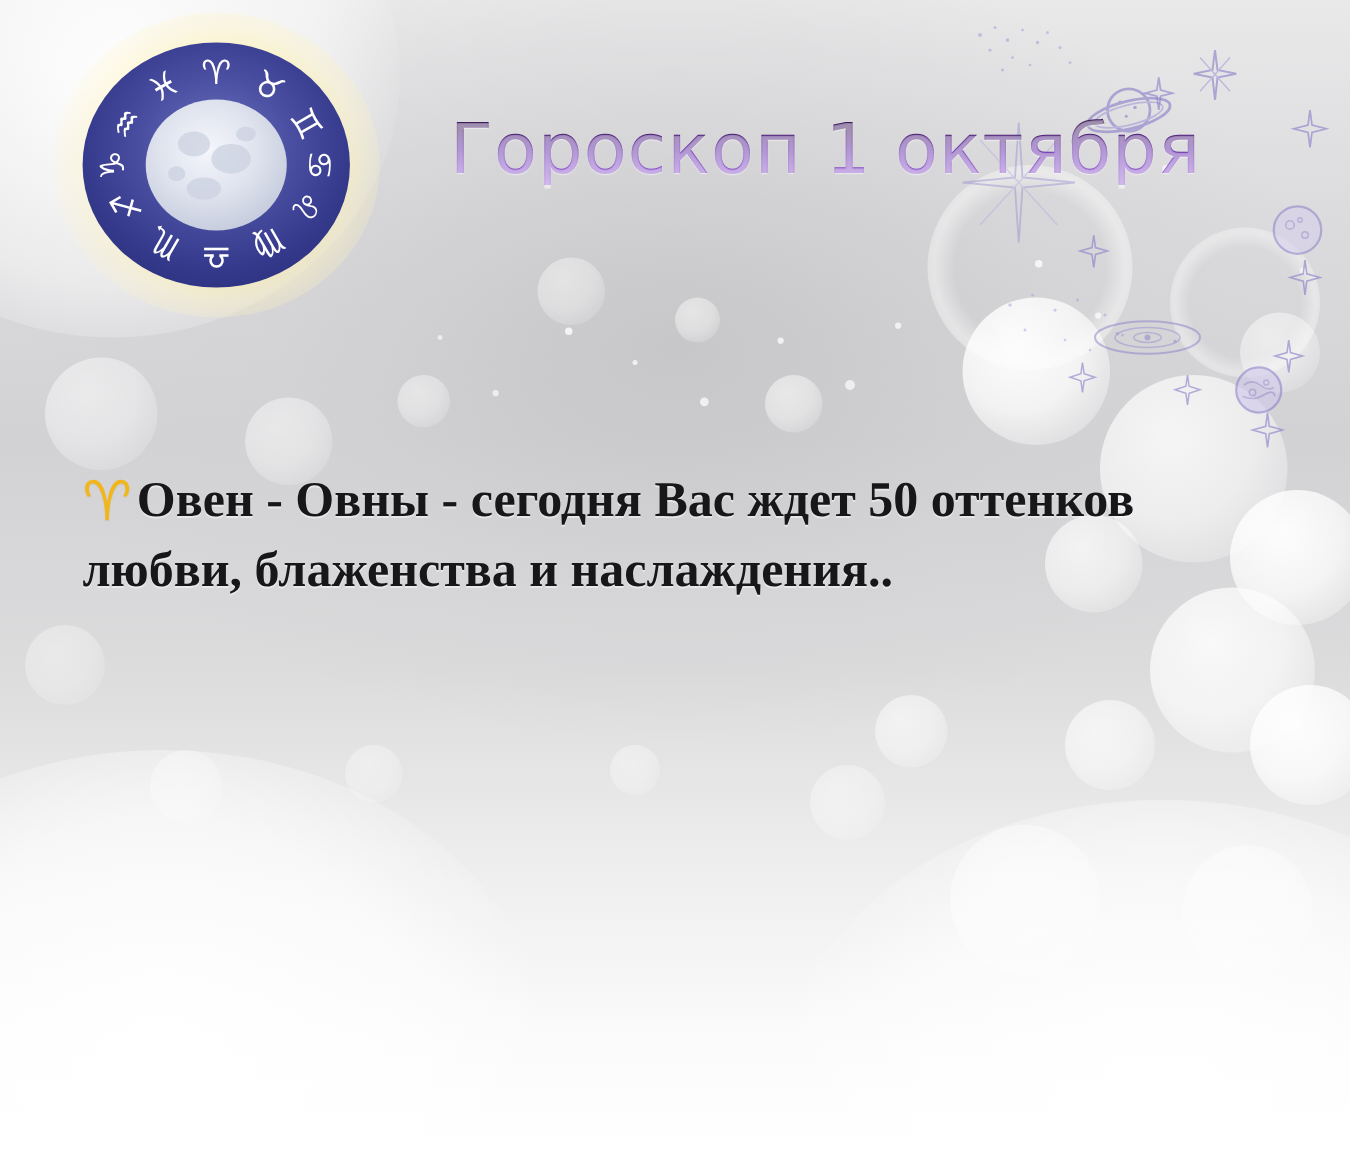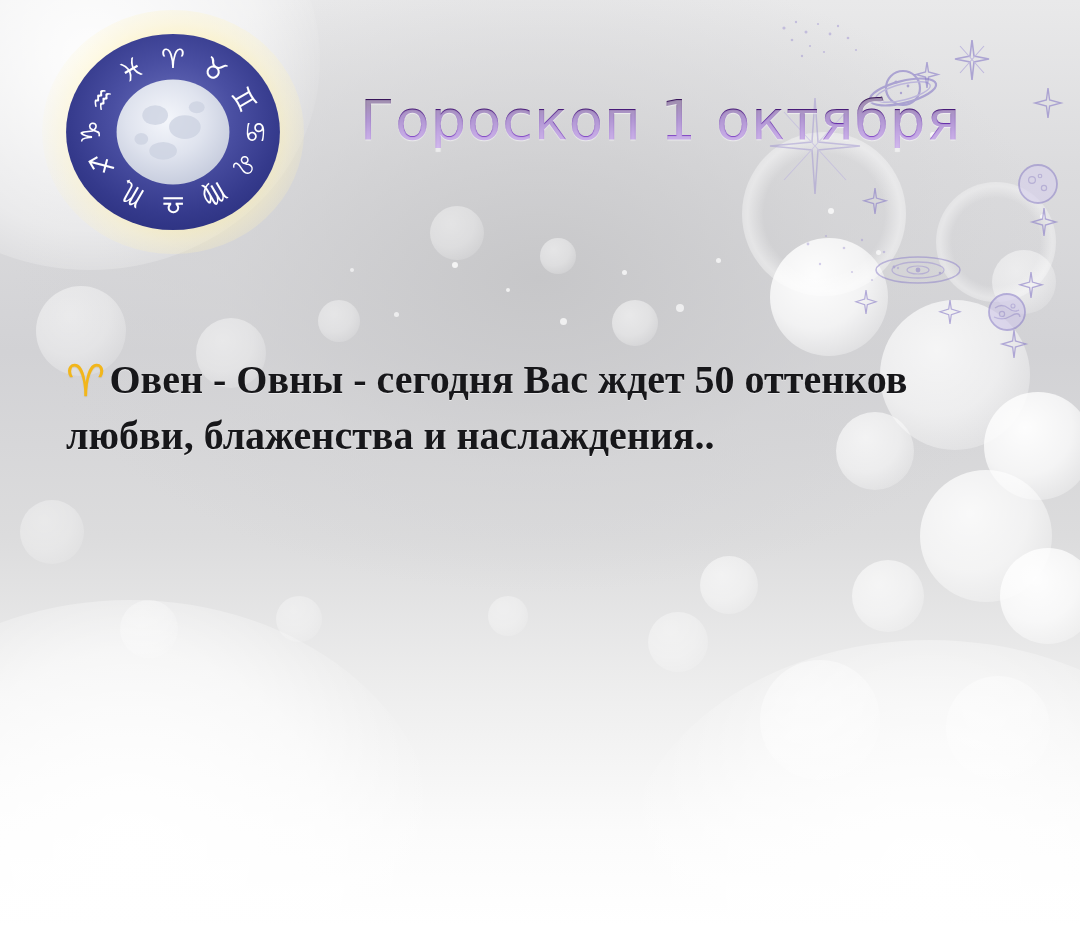--- a/index.html
+++ b/index.html
@@ -77,21 +77,21 @@
     -webkit-text-fill-color:transparent;
     text-shadow:0 1px 1px rgba(255,255,255,.55);
   }
 
   
   .sign-block{
     position:absolute;
     left:66px;
     width:930px;
   }
-  #block-aries{ top:352px; }
+  #block-aries{ top:372px; }
   #block-taurus{ top:640px; }
 
   .sign-text{
     font-family:"Liberation Serif", serif;
     font-weight:bold;
     font-size:40px;
     line-height:1.40;
     color:#17171a;
     text-shadow:0 1px 0 rgba(255,255,255,.45);
   }

